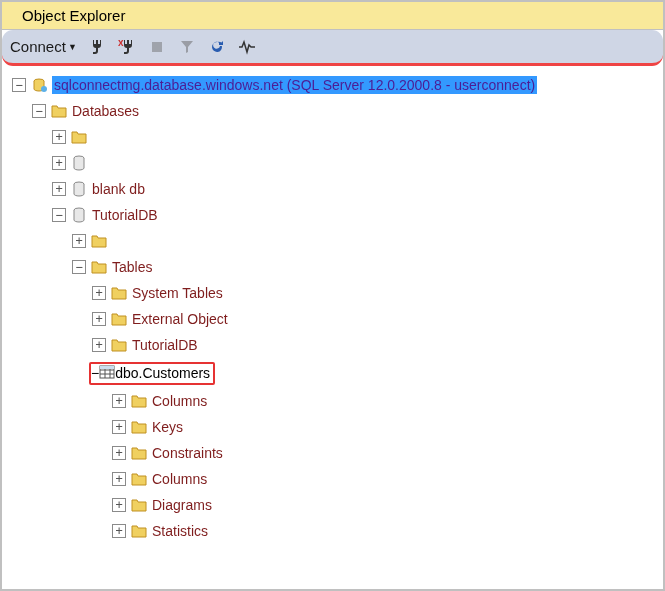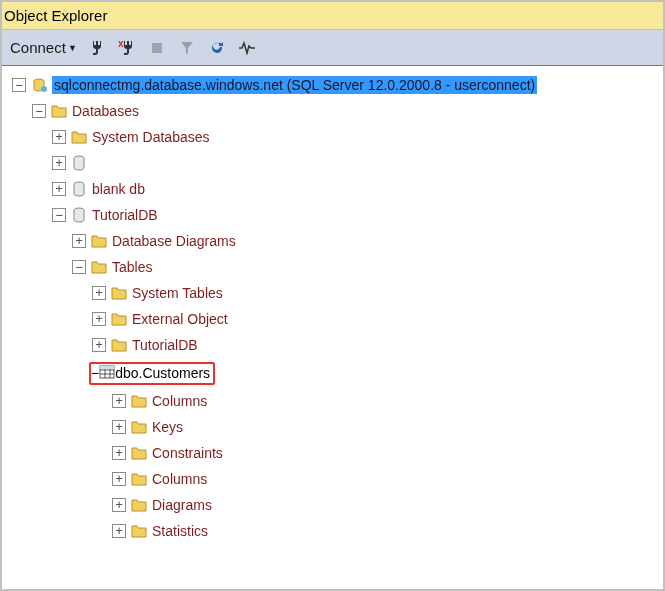--- a/index.html
+++ b/index.html
@@ -11,33 +11,34 @@
       font-family: "Segoe UI", Tahoma, sans-serif;
       font-size: 14px;
       background: #fff;
       width: 665px;
       height: 591px;
       border: 2px solid #c0c0c0;
       overflow: hidden;
     }
     .title-bar {
       background: #f9e99a;
-      padding: 5px 2px;
+      padding: 5px 20px;
       font-size: 15px;
       color: #000;
       border-bottom: 1px solid #c0c0c0;
     }
     .toolbar {
       background: #cfd6e5;
       padding: 4px 8px;
       display: flex;
       align-items: center;
       gap: 10px;
-      border-bottom: 1px solid #ef4444;
+      border-bottom: 3px solid #ef4444;
       height: 36px;
+      border-radius: 11px;
     }
     .connect-btn {
       color: #1a1a1a;
       font-size: 15px;
       cursor: pointer;
       display: flex;
       align-items: center;
       gap: 2px;
     }
     .connect-btn .dropdown-arrow {
@@ -86,21 +87,21 @@
       align-items: center;
       justify-content: center;
       margin-right: 4px;
       flex-shrink: 0;
     }
     .tree-node .node-label {
       color: #7f1d1d;
     }
     .tree-node.selected .node-label {
       background: #3399ff;
-      color: #0f172a;
+      color: #4c1d95;
       padding: 1px 2px;
     }
     .highlight-box {
       border: 2.5px solid #e63232;
       border-radius: 2px;
       display: inline-flex;
       padding: 1px 3px 1px 0;
       align-items: center;
     }
     .indent-0 { padding-left: 6px; }
@@ -180,21 +181,20 @@
     <span class="node-label">Databases</span>
   </div>
 
   <div class="tree-node indent-2">
     <span class="expander">+</span>
     <span class="node-icon">
       <svg width="16" height="14" viewBox="0 0 16 14">
           <path d="M1 2h5l1 2h8v9H1z" fill="#f0d060" stroke="#c09020"></path>
         </svg>
     </span>
-    <span class="node-label">System Databases</span>
   </div>
 
   <div class="tree-node indent-2">
     <span class="expander">+</span>
     <span class="node-icon">
       <svg width="14" height="16" viewBox="0 0 14 16">
           <ellipse cx="7" cy="3" rx="5" ry="2" fill="#e8e8e8" stroke="#888"></ellipse>
           <path d="M2 3v10c0 1.1 2.2 2 5 2s5-.9 5-2V3" fill="#e8e8e8" stroke="#888"></path>
         </svg>
     </span>
@@ -222,21 +222,20 @@
     <span class="node-label">TutorialDB</span>
   </div>
 
   <div class="tree-node indent-3">
     <span class="expander">+</span>
     <span class="node-icon">
       <svg width="16" height="14" viewBox="0 0 16 14">
           <path d="M1 2h5l1 2h8v9H1z" fill="#f0d060" stroke="#c09020"></path>
         </svg>
     </span>
-    <span class="node-label">Database Diagrams</span>
   </div>
 
   <div class="tree-node indent-3">
     <span class="expander">−</span>
     <span class="node-icon">
       <svg width="16" height="14" viewBox="0 0 16 14">
           <path d="M1 2h5l1 2h8v9H1z" fill="#f0d060" stroke="#c09020"></path>
         </svg>
     </span>
     <span class="node-label">Tables</span>

